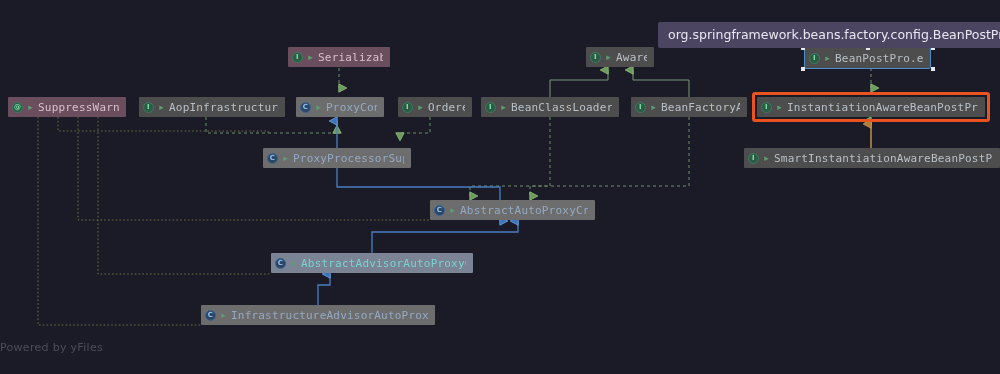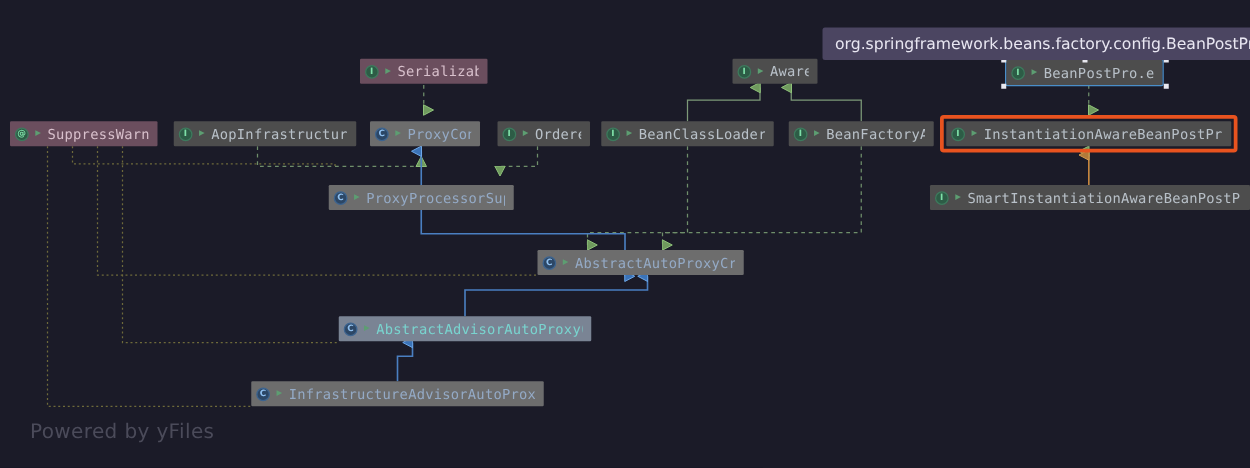--- a/index.html
+++ b/index.html
@@ -80,24 +80,24 @@
     font-family: "DejaVu Sans", "Liberation Sans", sans-serif;
     font-size: 12.5px;
     padding: 5px 10px 6px 10px;
     border-radius: 2px;
     white-space: nowrap;
     z-index: 20;
   }
 
   #watermark {
     position: absolute;
-    left: 24px; bottom: 20px;
+    left: 0; bottom: 20px;
     color: #4b4b5a;
     font-family: "DejaVu Sans", "Liberation Sans", sans-serif;
-    font-size: 16px;
+    font-size: 11px;
     letter-spacing: .3px;
     z-index: 3;
   }
 </style>
 </head>
 <body>
 
 <div id="stage">
 
   <svg id="edges" viewBox="0 0 1000 374" xmlns="http://www.w3.org/2000/svg">

